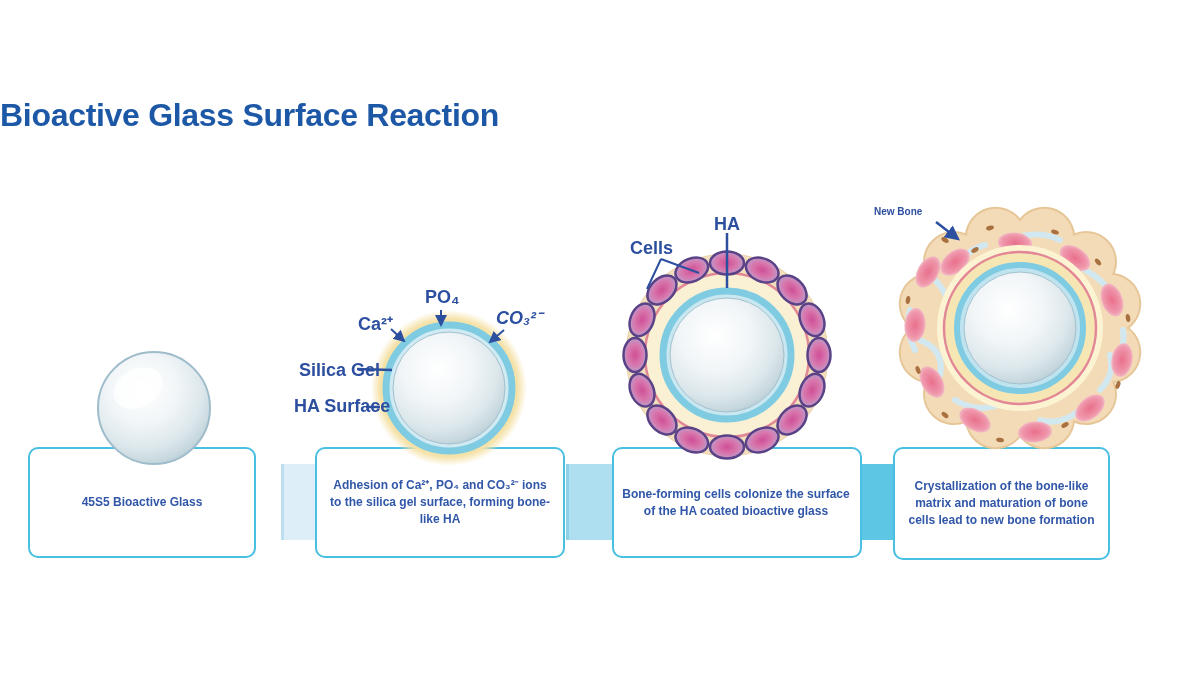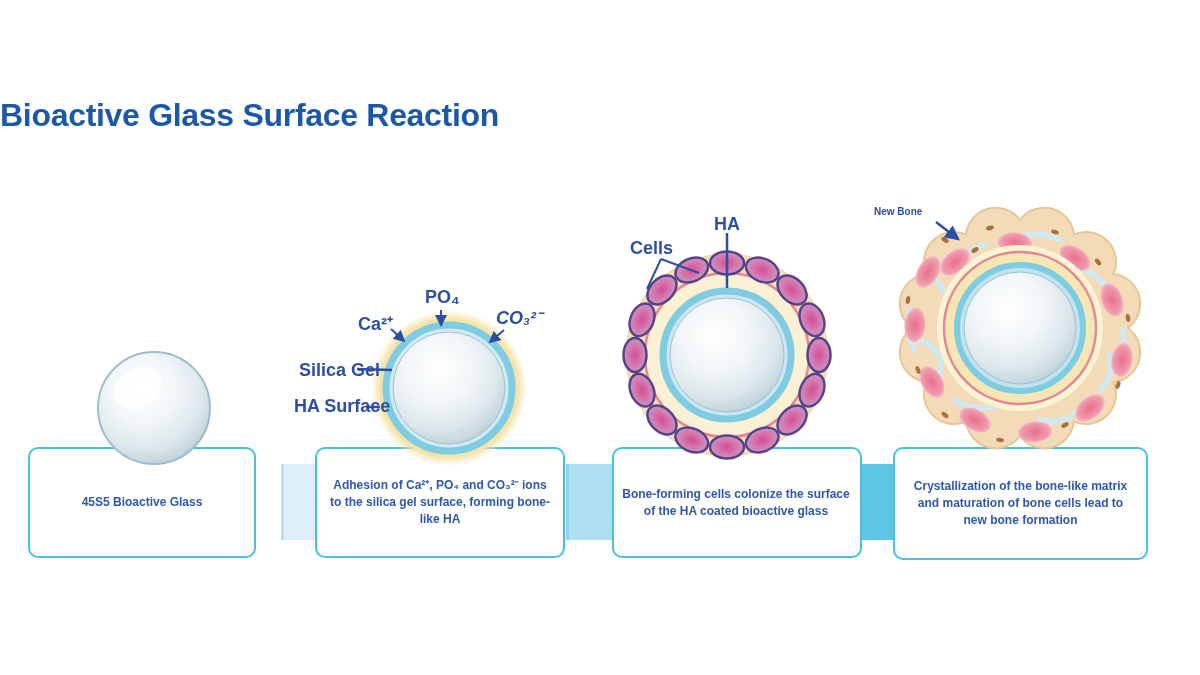--- a/index.html
+++ b/index.html
@@ -17,21 +17,21 @@
     position:absolute;box-sizing:border-box;
     background:#ffffff;border:2px solid #49bfe2;border-radius:10px;
     display:flex;align-items:center;justify-content:center;
     text-align:center;color:#3157a8;font-weight:bold;
     font-size:12px;line-height:1.4;padding:0 10px;
     z-index:1;
   }
   #box1{left:28px;top:447px;width:228px;height:111px;}
   #box2{left:315px;top:447px;width:250px;height:111px;}
   #box3{left:612px;top:447px;width:250px;height:111px;padding-left:8px;}
-  #box4{left:893px;top:447px;width:255px;height:113px;}
+  #box4{left:893px;top:447px;width:217px;height:113px;}
   .connector{position:absolute;top:464px;height:76px;z-index:0;}
   #conn1{left:281px;width:34px;background:#ddeef8;border-left:3px solid #bcdff0;border-right:3px solid #bcdff0;}
   #conn2{left:566px;width:46px;background:#aedff0;border-left:3px solid #8ed2e9;border-right:3px solid #8ed2e9;}
   #conn3{left:862px;width:31px;background:#5dc6e5;}
   #art{position:absolute;left:0;top:0;z-index:2;pointer-events:none;}
   .lbl{
     position:absolute;z-index:3;color:#2c4f9f;font-weight:bold;
     font-size:18px;white-space:nowrap;
   }
   #lbl-silica{left:299px;top:360px;}

